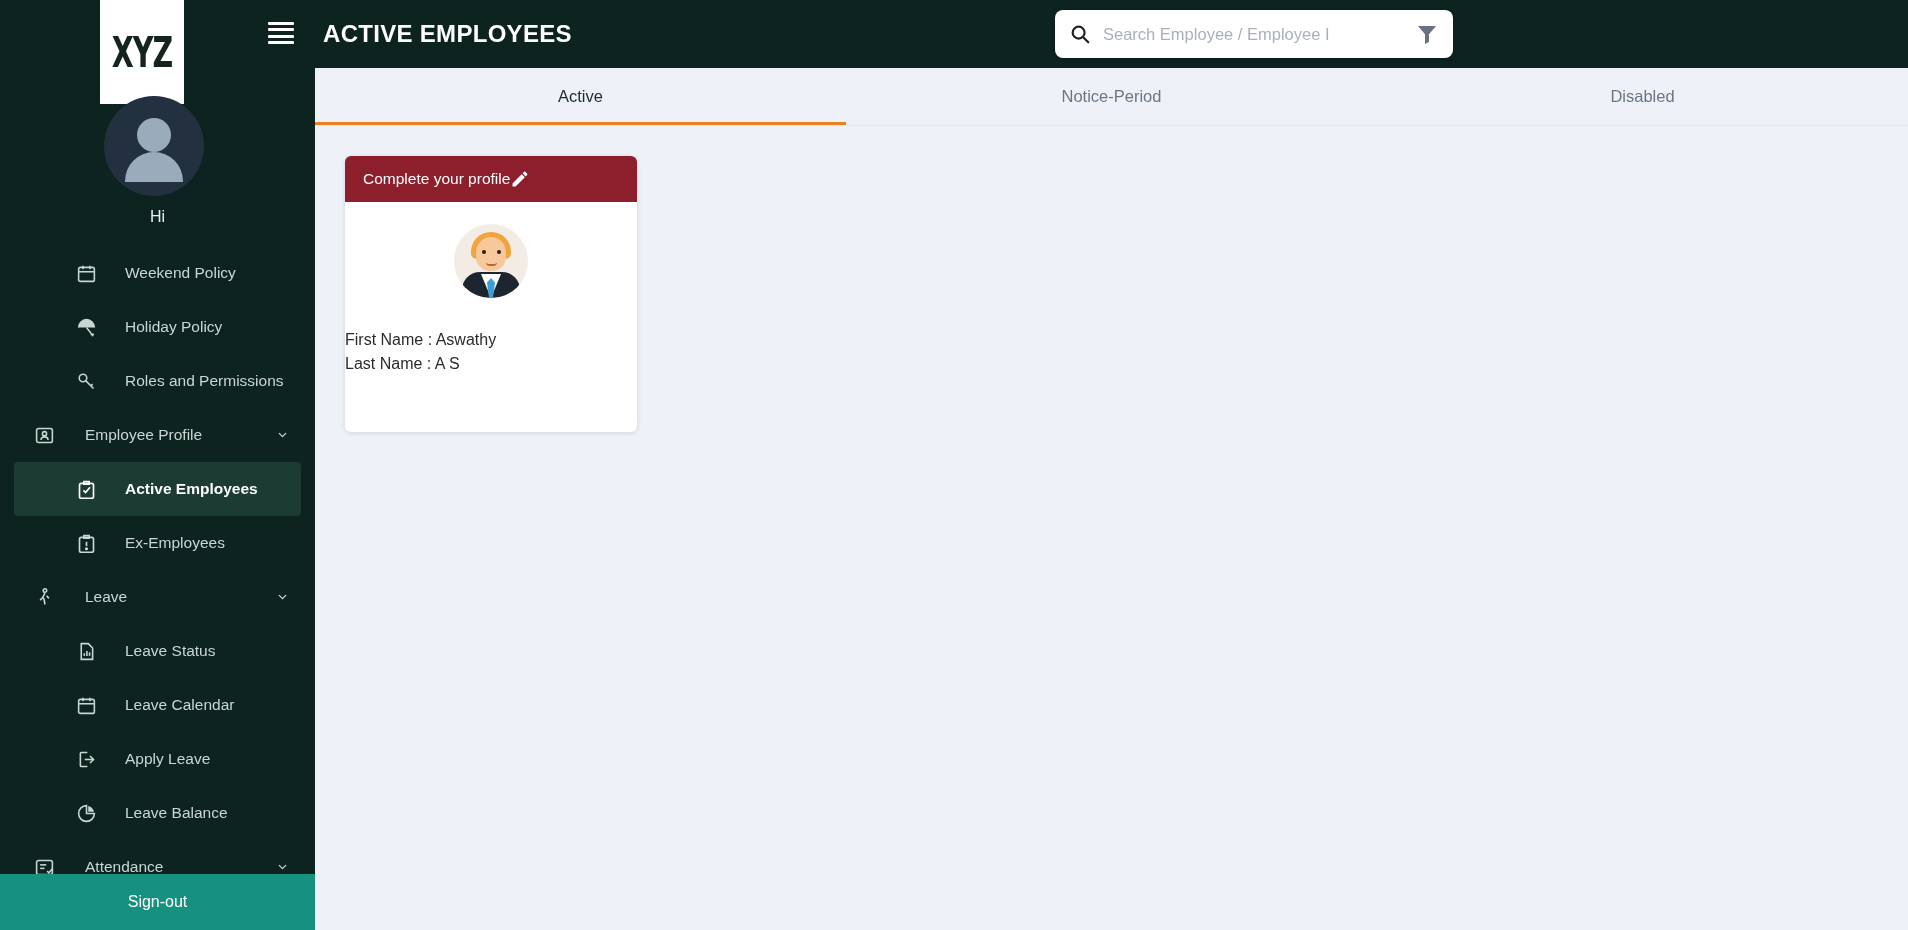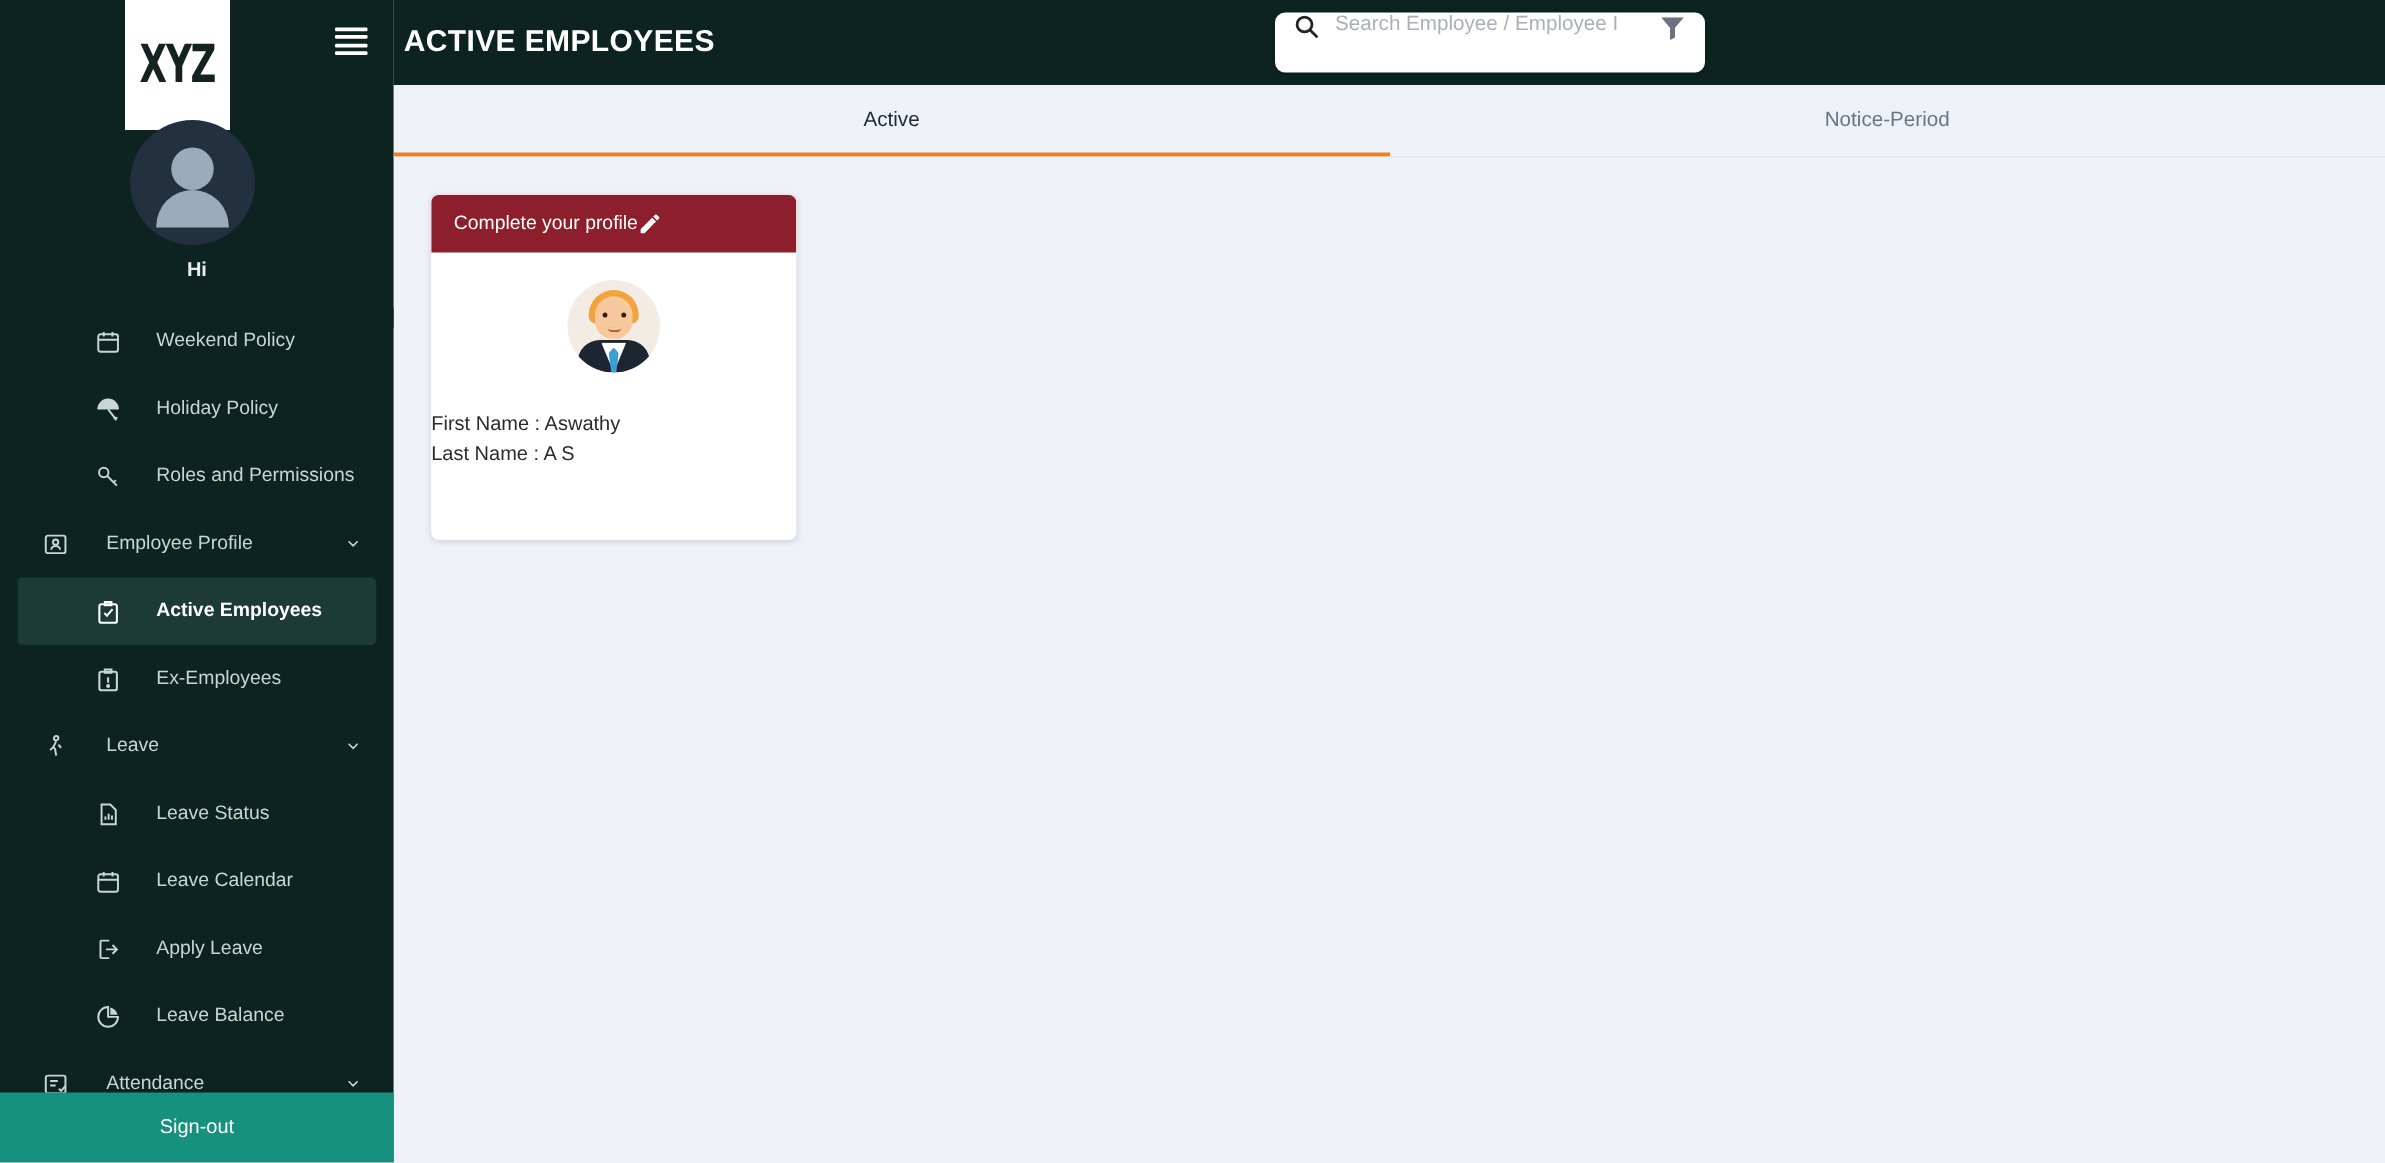--- a/index.html
+++ b/index.html
@@ -44,21 +44,21 @@
   }
   .avatar-wrap .body {
     position: absolute; bottom: 14px; left: 21px;
     width: 58px; height: 30px;
     border-radius: 30px 30px 0 0;
     background: #9aacbb;
   }
   .hi-label {
     position: absolute; top: 208px; left: 0; width: 315px;
     text-align: center; color: #e8eef0;
-    font-size: 16px; font-weight: 700;
+    font-size: 16px; font-weight: 400;
   }
   .menu {
     position: absolute; top: 246px; left: 0; width: 315px;
     height: 640px; overflow: hidden;
   }
   .menu-item {
     display: flex; align-items: center;
     height: 54px; padding-left: 33px;
     color: #c8d6d4; font-size: 15.5px;
     cursor: pointer; position: relative;
@@ -108,24 +108,24 @@
     width: 26px; height: 22px; cursor: pointer;
     display: flex; flex-direction: column; justify-content: space-between;
   }
   .hamburger span { display: block; height: 3px; background: #ffffff; border-radius: 1px; }
   .page-title {
     margin-left: 8px;
     color: #ffffff; font-size: 24px; font-weight: 700;
     letter-spacing: 0.3px;
   }
   .search-pill {
-    position: absolute; left: 705px; top: 10px;
-    width: 344px; height: 48px;
+    position: absolute; left: 740px; top: 10px;
+    width: 398px; height: 48px;
     background: #ffffff; border-radius: 8px;
-    display: flex; align-items: flex-start; padding: 0 14px;
+    display: flex; align-items: center; padding: 0 14px;
     box-shadow: 0 1px 4px rgba(0,0,0,0.18);
   }
   .search-icon { width: 22px; height: 22px; color: #222; flex: 0 0 22px; }
   .search-icon svg { width: 22px; height: 22px; display: block; }
   .search-input {
     flex: 1; border: none; outline: none;
     font-family: "Liberation Sans", sans-serif;
     font-size: 16.5px; color: #333; margin-left: 12px;
     background: transparent; min-width: 0;
   }
@@ -406,20 +406,23 @@
       </div>
     </div>
 
     <div class="tabs" id="tabs">
         <div class="tab selected">
           <span>Active</span>
         </div>
         <div class="tab">
           <span>Notice-Period</span>
         </div>
+        <div class="tab">
+          <span>Disabled</span>
+        </div>
       </div>
 
     <div class="content">
       <div class="profile-card">
         <div class="card-head">
           <span class="card-head-title">Complete your profile</span>
           <span class="pencil-icon">
             <svg viewBox="0 0 24 24" fill="currentColor">
               <path d="M3 17.25V21h3.75L17.8 9.94l-3.75-3.75L3 17.25zM20.7 7.04a1 1 0 000-1.41l-2.34-2.34a1 1 0 00-1.41 0l-1.83 1.83 3.75 3.75 1.83-1.83z"></path>
             </svg>

